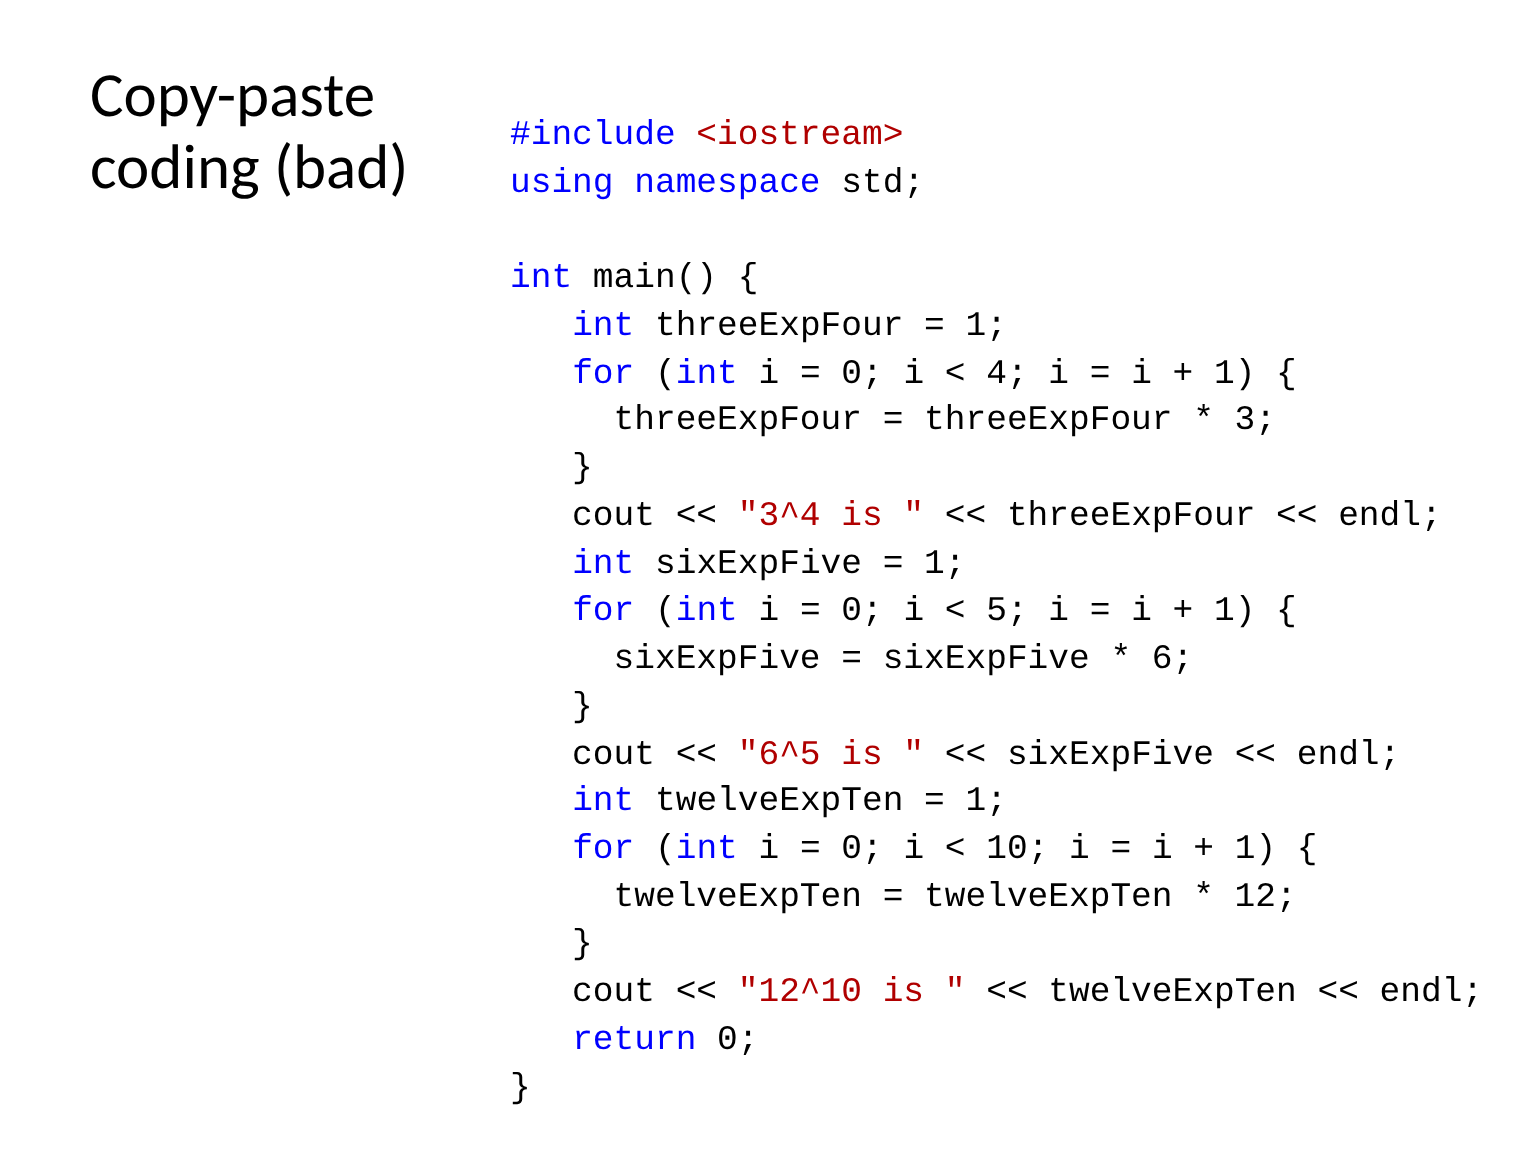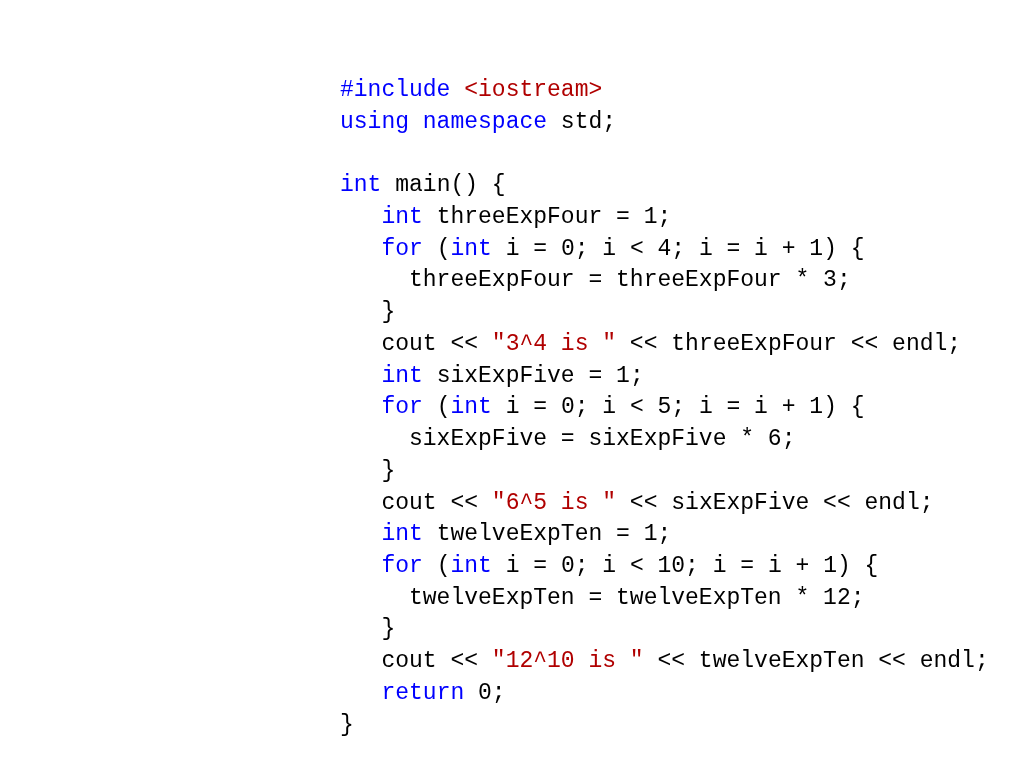--- a/index.html
+++ b/index.html
@@ -39,20 +39,21 @@
     margin-top: 41px;
   }
   .kw-blue   { color: #0000ff; }
   .kw-red    { color: #b00000; }
 </style>
 </head>
 <body>
 
 <div class="slide">
 
+  <div class="title">Copy-paste coding (bad)</div>
 
   <div class="code"><span class="kw-blue">#include </span><span class="kw-red">&lt;iostream&gt;</span>
 <span class="kw-blue">using namespace</span><span> std;</span>
 
 <span class="kw-blue">int</span><span> main() {</span>
 <span>   </span><span class="kw-blue">int</span><span> threeExpFour = 1;</span>
 <span>   </span><span class="kw-blue">for</span><span> (</span><span class="kw-blue">int</span><span> i = 0; i &lt; 4; i = i + 1) {</span>
 <span>     threeExpFour = threeExpFour * 3;</span>
 <span>   }</span>
 <span>   cout &lt;&lt; </span><span class="kw-red">"3^4 is "</span><span> &lt;&lt; threeExpFour &lt;&lt; endl;</span>

